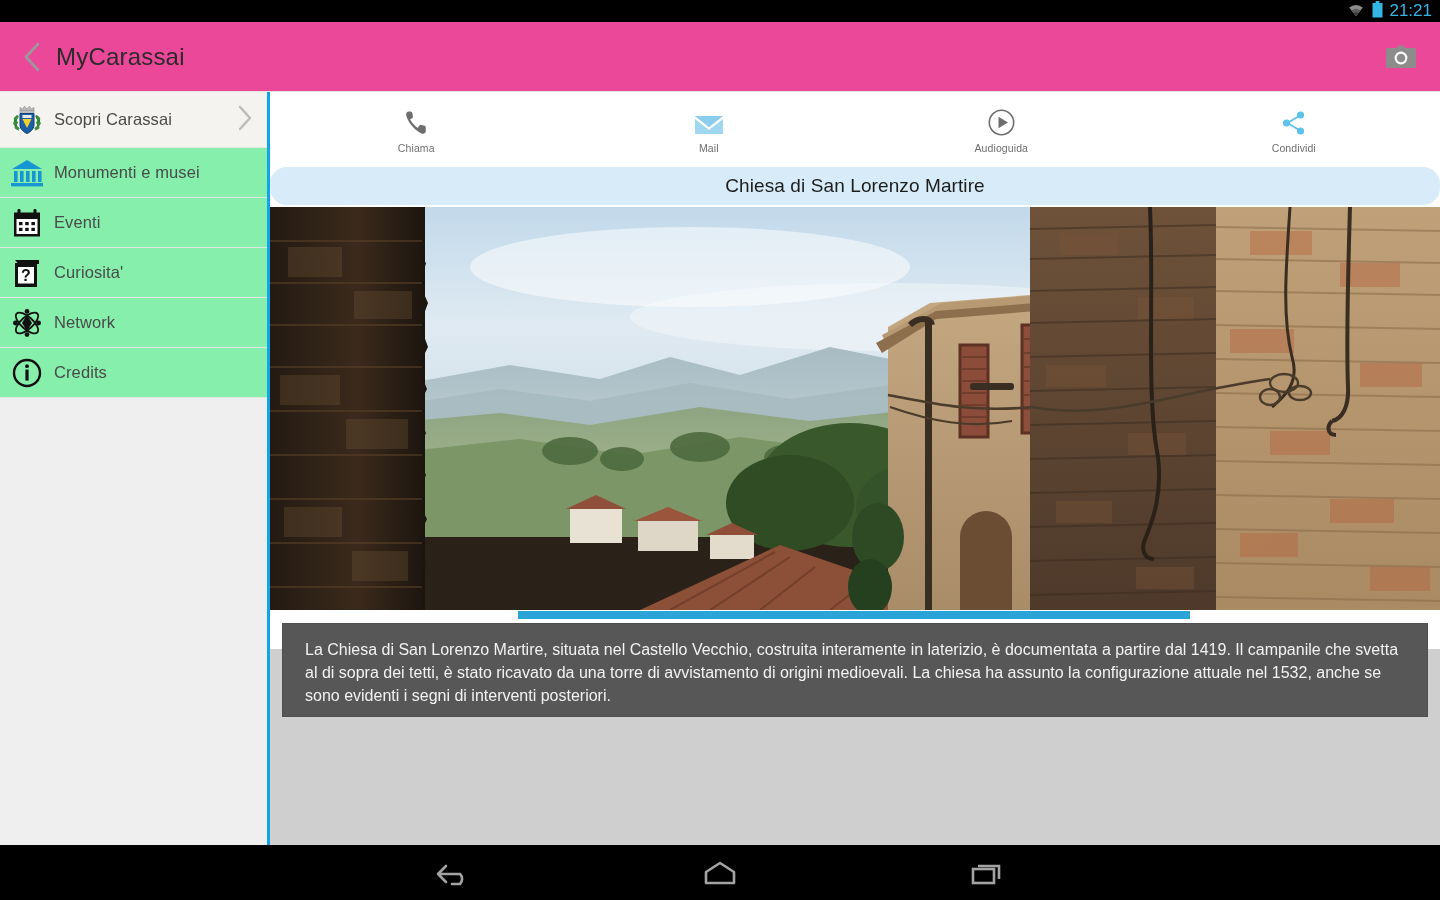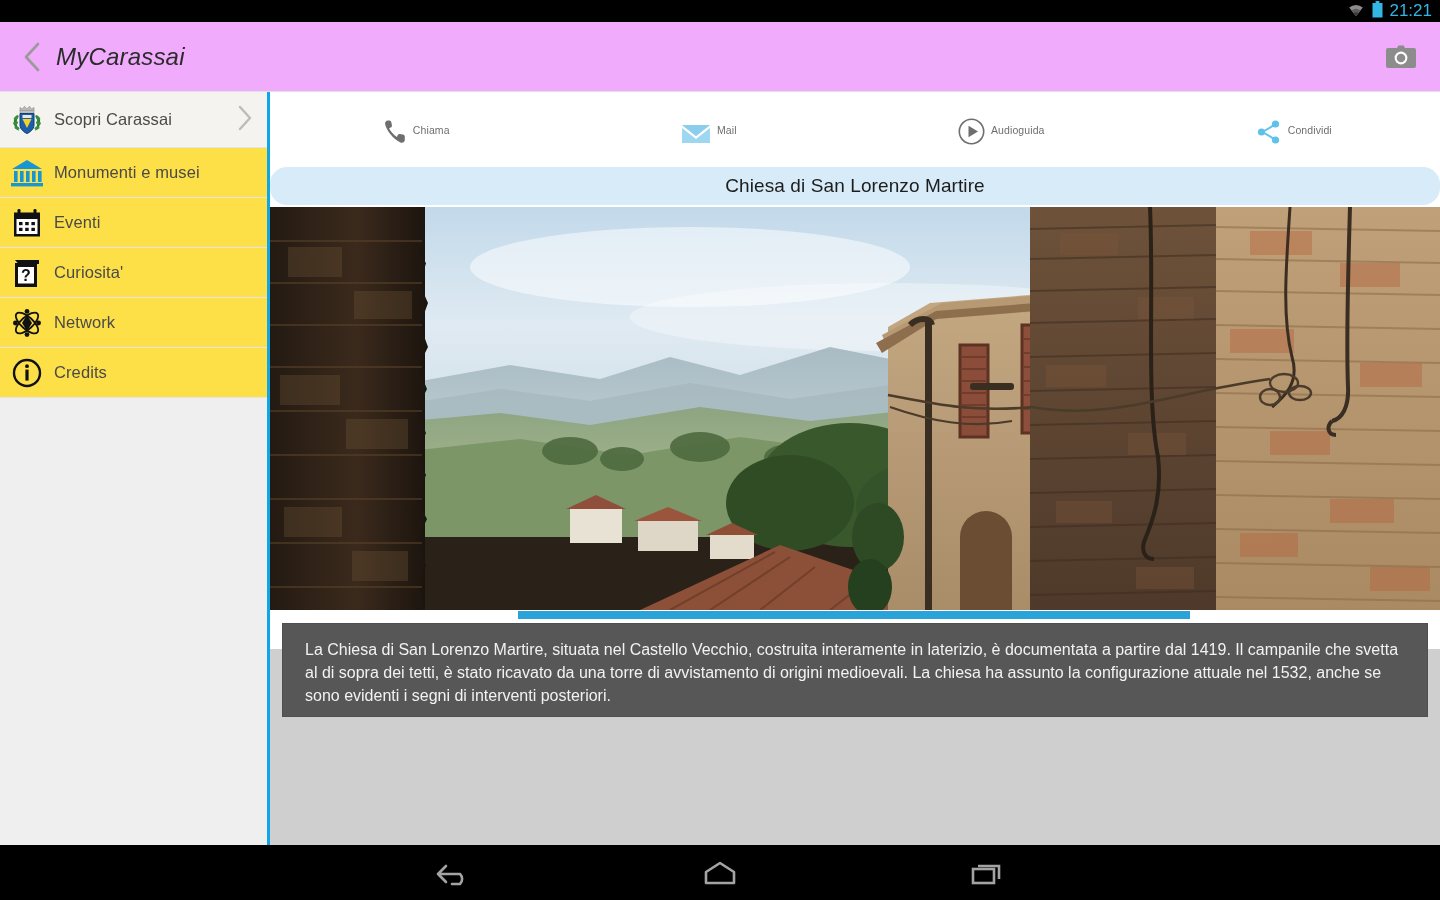--- a/index.html
+++ b/index.html
@@ -37,23 +37,23 @@
     position: absolute; left: 0; top: 22px;
     width: 1440px; height: 823px;
     background: #efeff0;
     overflow: hidden;
   }
 
   
   .actionbar {
     position: absolute; left: 0; top: 0;
     width: 1440px; height: 70px;
-    background: #f0abfc;
+    background: #ec4899;
     border-bottom: 1px solid #e2e2e2;
-    display: flex; align-items: center; font-style: italic;
+    display: flex; align-items: center;
   }
   .back-chevron {
     margin-left: 20px; margin-right: 12px;
     width: 24px; height: 36px;
     display: flex; align-items: center; justify-content: center;
     cursor: pointer;
   }
   .app-title {
     font-size: 24px;
     color: #2b2b2b;
@@ -71,21 +71,21 @@
   
   .sidebar {
     position: absolute; left: 0; top: 70px;
     width: 270px; height: 753px;
     background: #efeff0;
     border-right: 3px solid #0ea5e9;
   }
   .side-item {
     position: relative;
     height: 50px;
-    background: #fde047;
+    background: #86efac;
     border-bottom: 1px solid #e4e4e4;
     display: flex; align-items: center;
     padding-left: 9px;
     cursor: pointer;
   }
   .side-item.selected { background: #f4f3ef; height: 56px; }
   .side-icon {
     width: 36px; height: 36px;
     display: flex; align-items: center; justify-content: center;
     flex: 0 0 36px;
@@ -116,21 +116,21 @@
 
   
   .act-bar {
     position: absolute; left: 0; top: 0;
     width: 1170px; height: 75px;
     background: #ffffff;
     display: flex;
   }
   .act {
     flex: 1 1 0;
-    display: flex; 
+    display: flex; flex-direction: column;
     align-items: center; justify-content: center;
     gap: 6px;
     cursor: pointer;
   }
   .act-ic {
     height: 30px;
     display: flex; align-items: flex-end; justify-content: center;
   }
   .act-lb {
     font-size: 10.5px;

